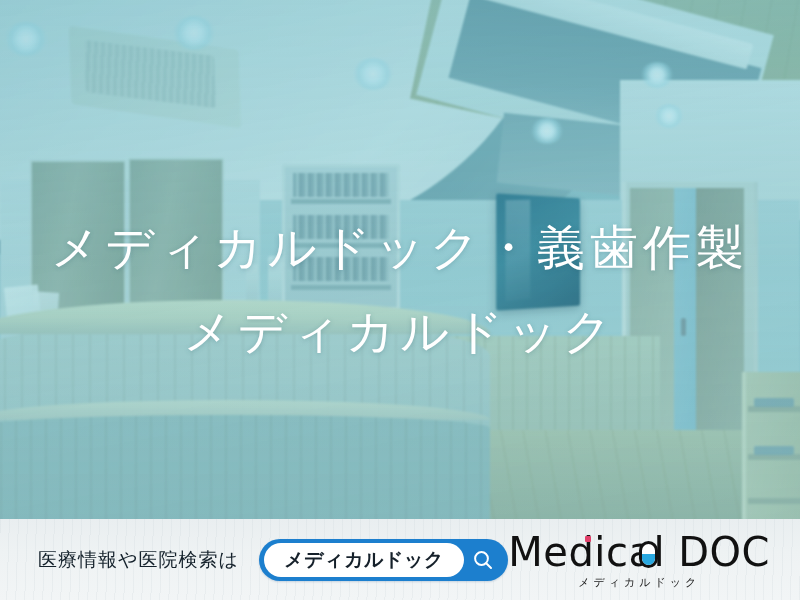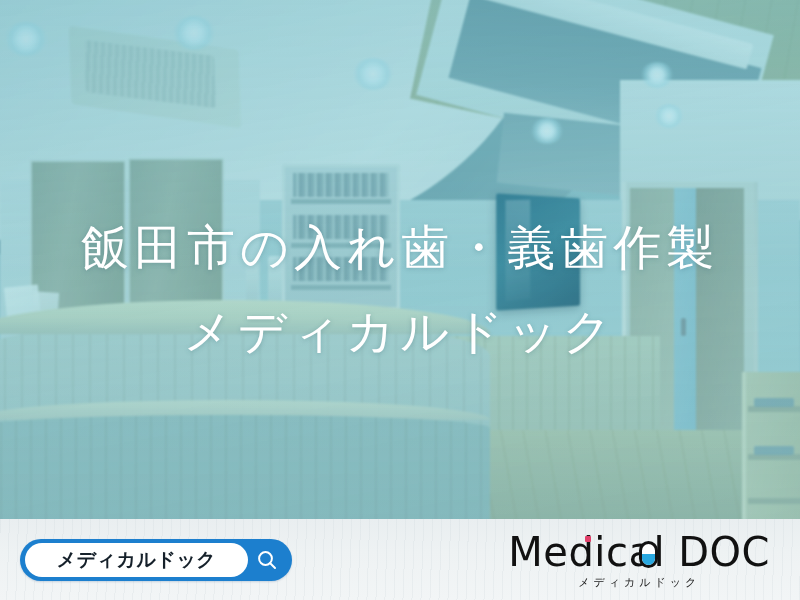--- a/index.html
+++ b/index.html
@@ -425,26 +425,27 @@
       <div class="layer counter-top"></div>
       <div class="layer counter-lip"></div>
       <div class="layer counter-lower"></div>
     </div>
 
     <div class="layer tint"></div>
     <div class="layer tint2"></div>
   </div>
 
   <div class="headline">
-    <span class="ln">飯田市の入れ歯・義歯作製</span>
+    <span class="ln">メディカルドック・義歯作製</span>
     <span class="ln">メディカルドック</span>
   </div>
 
   <div class="bottombar">
 
+    <div class="bb-lead">医療情報や医院検索は</div>
 
     <div class="searchpill">
       <div class="searchfield">
         <span title="メディカルドック">メディカルドック</span>
       </div>
       <div class="searchbtn">
         <svg width="24" height="24" viewBox="0 0 24 24">
           <circle cx="10.5" cy="10.5" r="6.4" fill="none" stroke="#ffffff" stroke-width="2"></circle>
           <line x1="15.2" y1="15.2" x2="20" y2="20" stroke="#ffffff" stroke-width="2" stroke-linecap="round"></line>
         </svg>

